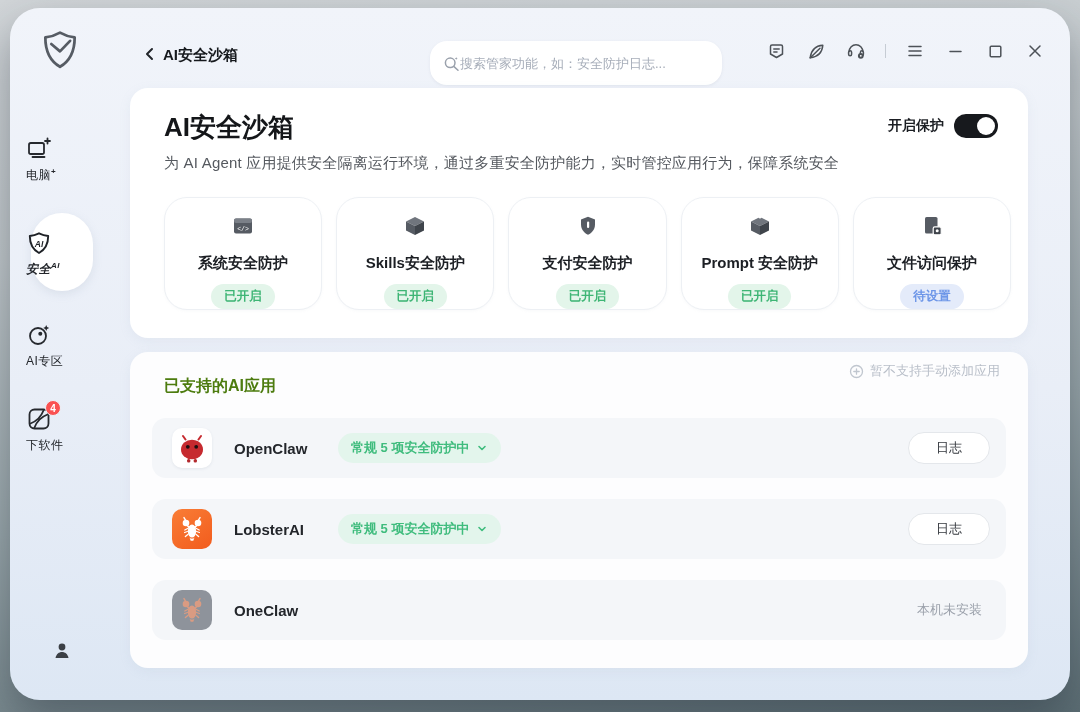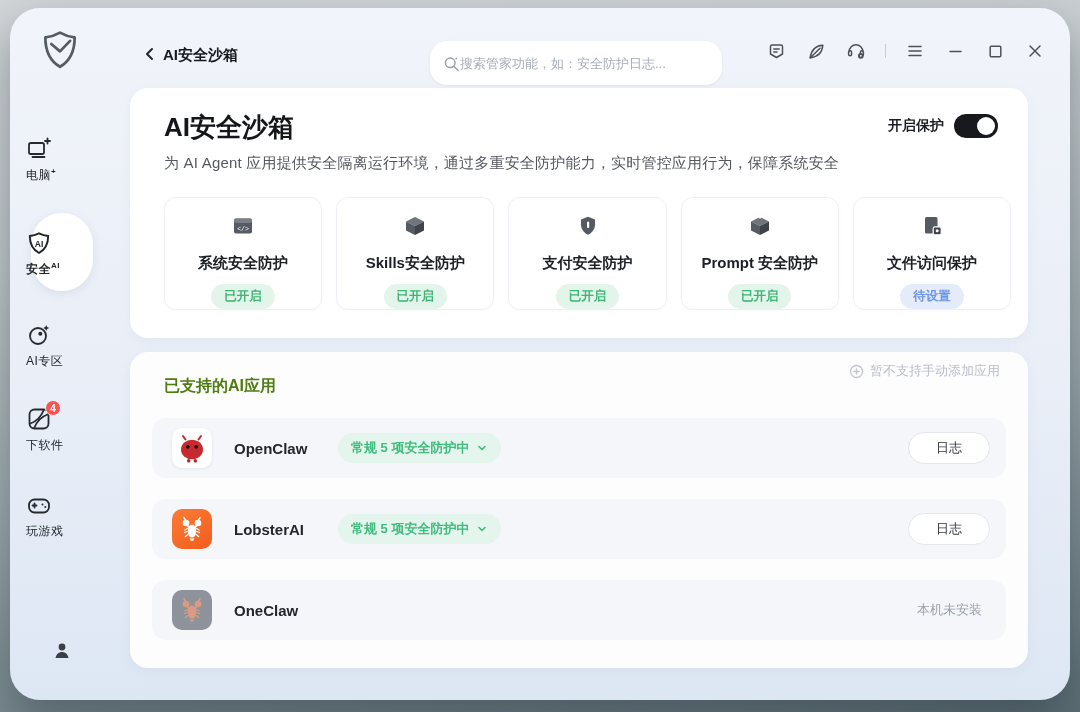--- a/index.html
+++ b/index.html
@@ -50,21 +50,21 @@
   .hero-title { position:absolute; left:34px; top:22px; font-size:26px; font-weight:800; color:#141619; }
   .hero-desc { position:absolute; left:34px; top:66px; font-size:15px; color:#55595f; letter-spacing:.2px; }
   .toggle-row { position:absolute; right:30px; top:26px; display:flex; align-items:center; gap:10px; }
   .toggle-label { font-size:14px; font-weight:600; color:#1b1e23; }
   .toggle { width:44px; height:24px; background:#17191d; border-radius:12px; position:relative; cursor:pointer; }
   .toggle .knob { position:absolute; right:3px; top:3px; width:18px; height:18px;
     background:#fff; border-radius:50%; }
 
   .features { position:absolute; left:34px; top:109px; width:847px; height:113px;
     display:flex; gap:14px; }
-  .feature-card { flex:1; background:#fff; border:1px solid #edf0f4; border-radius:12px;
+  .feature-card { flex:1; background:#fff; border:1px solid #edf0f4; border-radius:23px;
     display:flex; flex-direction:column; align-items:center; padding-top:16px; cursor:pointer;
     box-shadow:0 1px 3px rgba(160,170,190,.07);justify-content:space-between; }
   .feature-title { margin-top:12px; font-size:15px; font-weight:700; color:#1c1f24; }
   .badge { margin-top:11px; font-size:12.5px; font-weight:600; border-radius:999px; padding:4px 13px; }
   .badge.on { background:#e3f5ea; color:#3eb575; }
   .badge.pending { background:#e4ebfa; color:#6d96e8; }
 
   .apps-card { position:absolute; left:120px; top:344px; width:898px; height:316px;
     background:#fdfdfe; border-radius:18px; box-shadow:0 3px 12px rgba(150,162,185,.10); }
   .apps-title { position:absolute; left:34px; top:24px; font-size:16px; font-weight:800; color:#4d7c0f; }
@@ -168,21 +168,21 @@
         <span class="icon-wrap">
           <svg width="26" height="26" viewBox="0 0 26 26" fill="none" stroke="#26292e" stroke-width="1.8" stroke-linecap="round" stroke-linejoin="round">
             <rect x="3" y="7" width="15" height="11" rx="1.8"></rect>
             <path d="M6.5 21h12"></path>
             <path d="M21.5 2.5v5M19 5h5"></path>
           </svg>
         </span>
         <span class="nav-label"><span>电脑</span><sup>+</sup></span>
       </div>
 
-      <div class="nav-item" style="top:132px;">
+      <div class="nav-item" style="top:132px;font-style:italic;">
         <span class="icon-wrap">
           <svg width="27" height="27" viewBox="0 0 26 26" fill="none" stroke="#1f2227" stroke-width="1.9" stroke-linejoin="round">
             <path d="M13 2.8c3.2 1.6 6.1 2.4 9.2 2.7 0 7.4-2.4 13.2-9.2 17C6.2 18.7 3.8 12.9 3.8 5.5 6.9 5.2 9.8 4.4 13 2.8Z"></path>
             <text x="13" y="16" font-size="8.5" font-weight="bold" fill="#1f2227" stroke="none" text-anchor="middle" font-family="Liberation Sans,sans-serif">AI</text>
           </svg>
         </span>
         <span class="nav-label" style="font-weight:700;"><span>安全</span><sup>AI</sup></span>
       </div>
 
       <div class="nav-item" style="top:224px;">
@@ -200,31 +200,20 @@
         <span class="icon-wrap">
           <svg width="26" height="26" viewBox="0 0 26 26" fill="none" stroke="#26292e" stroke-width="1.8" stroke-linejoin="round" stroke-linecap="round">
             <rect x="3.5" y="3.5" width="19" height="19" rx="5"></rect>
             <path d="M4.5 17.5C11 15 15 11 17.5 4.5M8.5 21.5C11 15 15 11 21.5 8.5"></path>
           </svg>
           <span class="red-badge">4</span>
         </span>
         <span class="nav-label"><span>下软件</span><sup></sup></span>
       </div>
 
-      <div class="nav-item" style="top:394px;">
-        <span class="icon-wrap">
-          <svg width="26" height="26" viewBox="0 0 26 26" fill="none" stroke="#26292e" stroke-width="1.8" stroke-linecap="round" stroke-linejoin="round">
-            <rect x="3" y="7.5" width="20" height="13" rx="5.5"></rect>
-            <path d="M8.5 11.5v4M6.5 13.5h4"></path>
-            <circle cx="16.5" cy="12.5" r="1" fill="#26292e" stroke="none"></circle>
-            <circle cx="19.3" cy="15" r="1" fill="#26292e" stroke="none"></circle>
-          </svg>
-        </span>
-        <span class="nav-label"><span>玩游戏</span><sup></sup></span>
-      </div>
     </div>
 
     <div class="account-btn">
       <svg width="22" height="22" viewBox="0 0 22 22" fill="#3c4046">
         <circle cx="11" cy="7" r="3.4"></circle>
         <path d="M4.5 18c.8-4 3.4-6 6.5-6s5.7 2 6.5 6z"></path>
       </svg>
     </div>
 
     <div class="hero-card">

